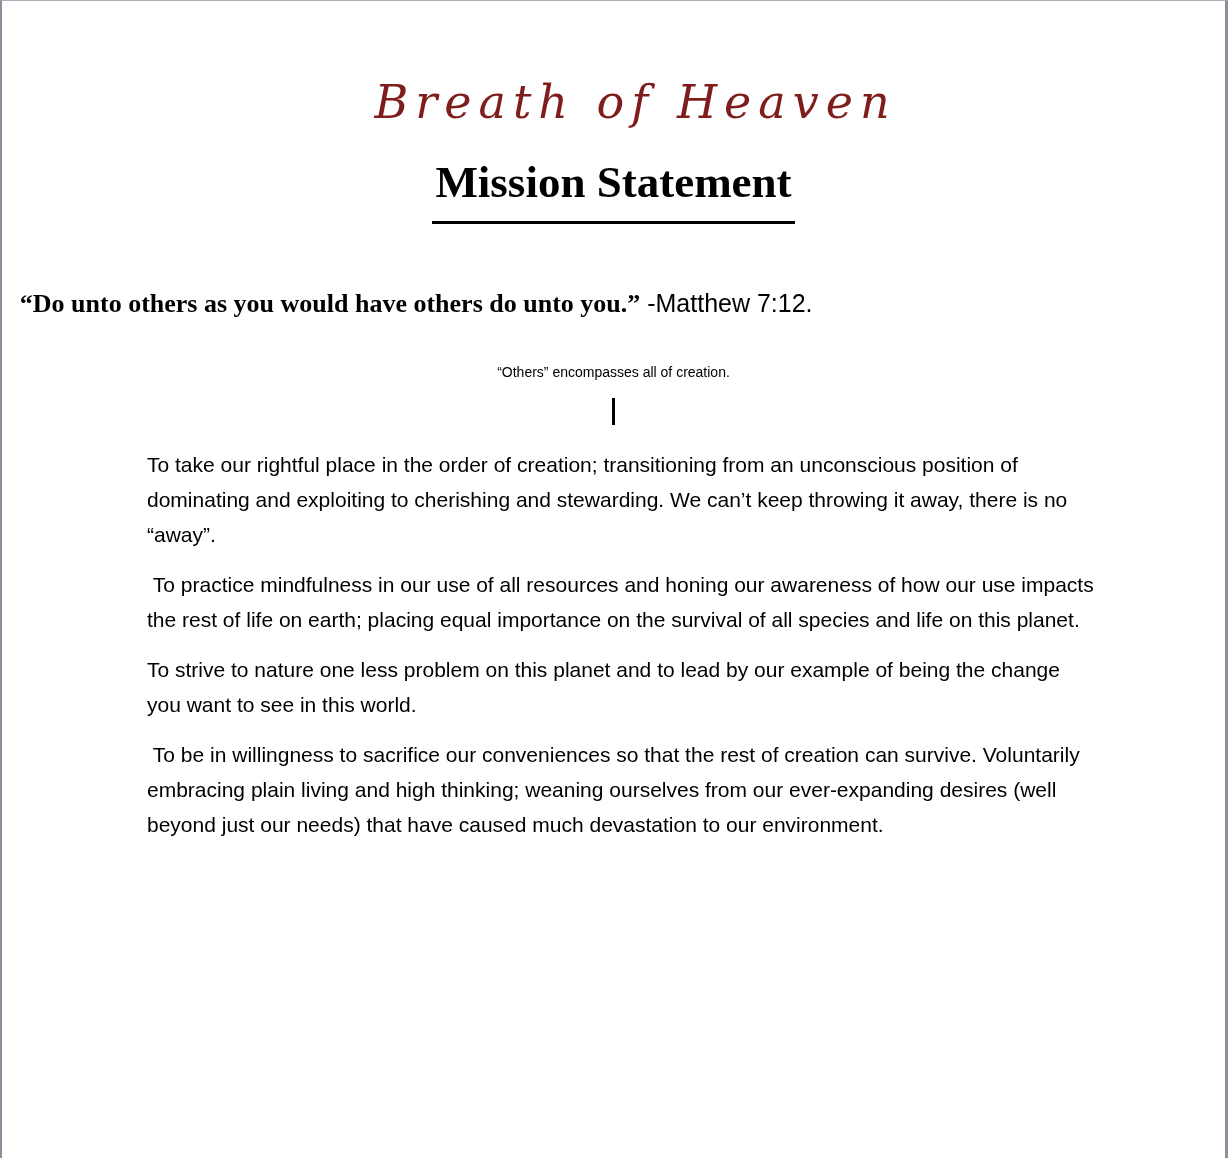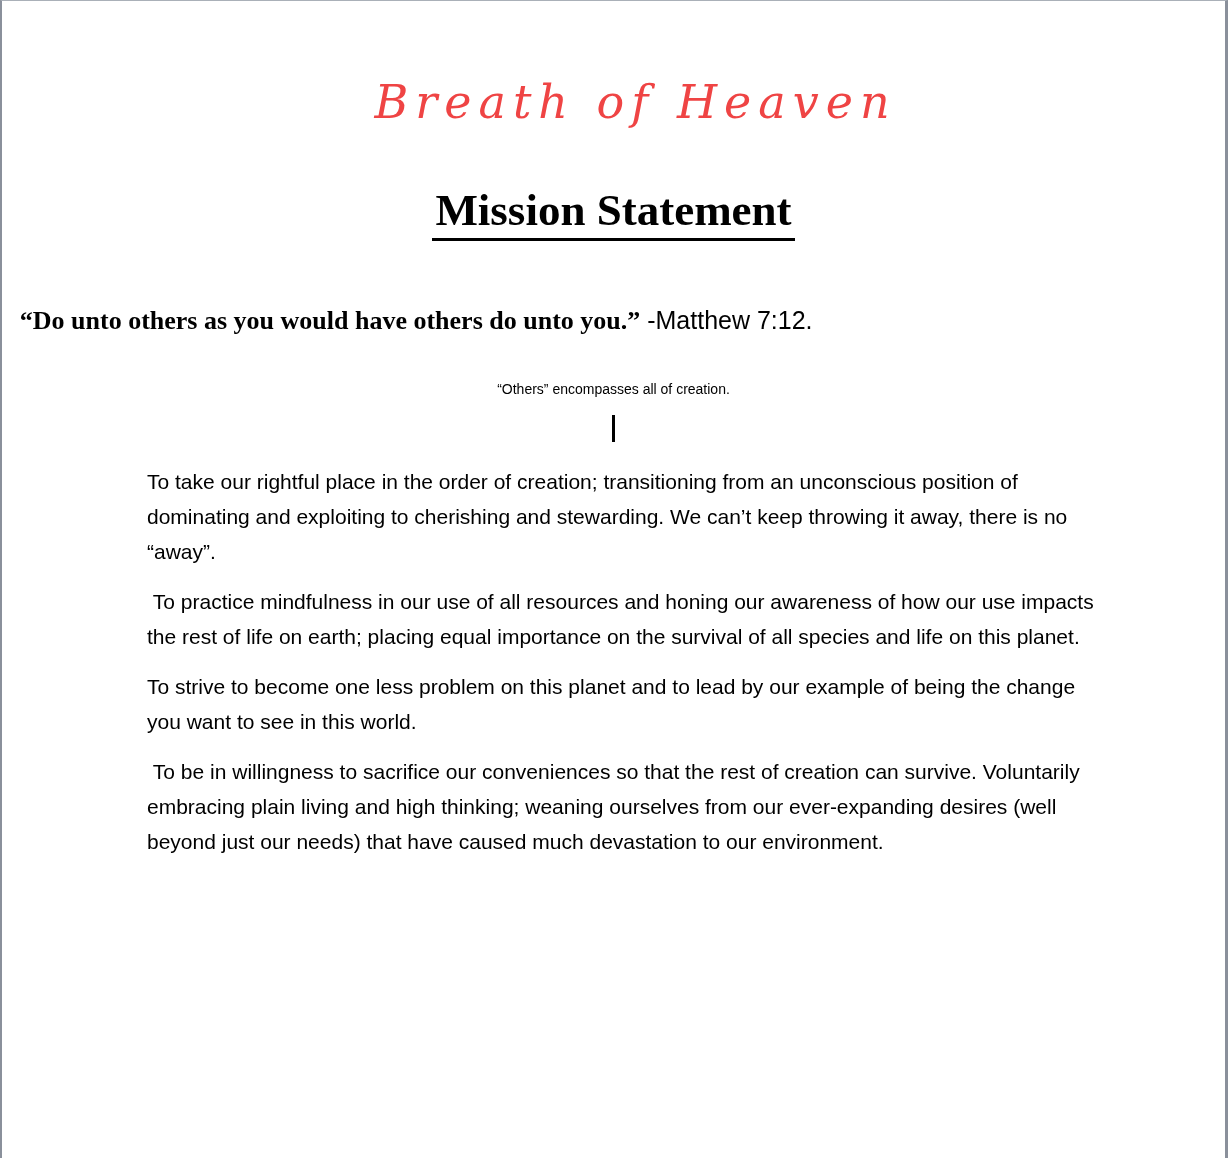--- a/index.html
+++ b/index.html
@@ -20,38 +20,37 @@
     border-left: 2px solid #8a909b;
     border-right: 3px solid #8a909b;
   }
   .doc-title {
     text-align: center;
     font-family: "DejaVu Serif", serif;
     font-style: italic;
     font-size: 46px;
     line-height: 54px;
     letter-spacing: 7px;
-    color: #ef4444;
+    color: #7f1d1d;
     padding-left: 44px;
   }
   .doc-title.line1 { margin-top: 74px; }
   .doc-title.line2 { margin-top: 33px; }
   .heading-wrap {
     text-align: center;
     margin-top: 28px;
   }
   .heading-text {
     display: inline-block;
     font-family: "Liberation Serif", serif;
     font-weight: bold;
     font-size: 45px;
     line-height: 50px;
     border-bottom: 3px solid #000;
-    padding: 0 3px 3px 3px;
-    margin-top: 28px;
+    padding: 0 3px 14px 3px;
   }
   .quote-line {
     text-align: left;
     margin-top: 28px;
     line-height: 34px;
     white-space: pre-wrap;
   }
   .quote-main {
     font-family: "Liberation Serif", serif;
     font-weight: bold;
@@ -108,17 +107,17 @@
 
   <div class="quote-note">“Others” encompasses all of creation.</div>
 
   <div class="caret-line">
     <div class="caret"></div>
   </div>
 
   <div class="content">
     <p>To take our rightful place in the order of creation; transitioning from an unconscious position of dominating and exploiting to cherishing and stewarding. We can’t keep throwing it away, there is no “away”.</p>
     <p> To practice mindfulness in our use of all resources and honing our awareness of how our use impacts the rest of life on earth; placing equal importance on the survival of all species and life on this planet.</p>
-    <p>To strive to become one less problem on this planet and to lead by our example of being the change you want to see in this world.</p>
+    <p>To strive to nature one less problem on this planet and to lead by our example of being the change you want to see in this world.</p>
     <p> To be in willingness to sacrifice our conveniences so that the rest of creation can survive. Voluntarily embracing plain living and high thinking; weaning ourselves from our ever-expanding desires (well beyond just our needs) that have caused much devastation to our environment.</p>
   </div>
 
 </div>
 
 </body></html>

